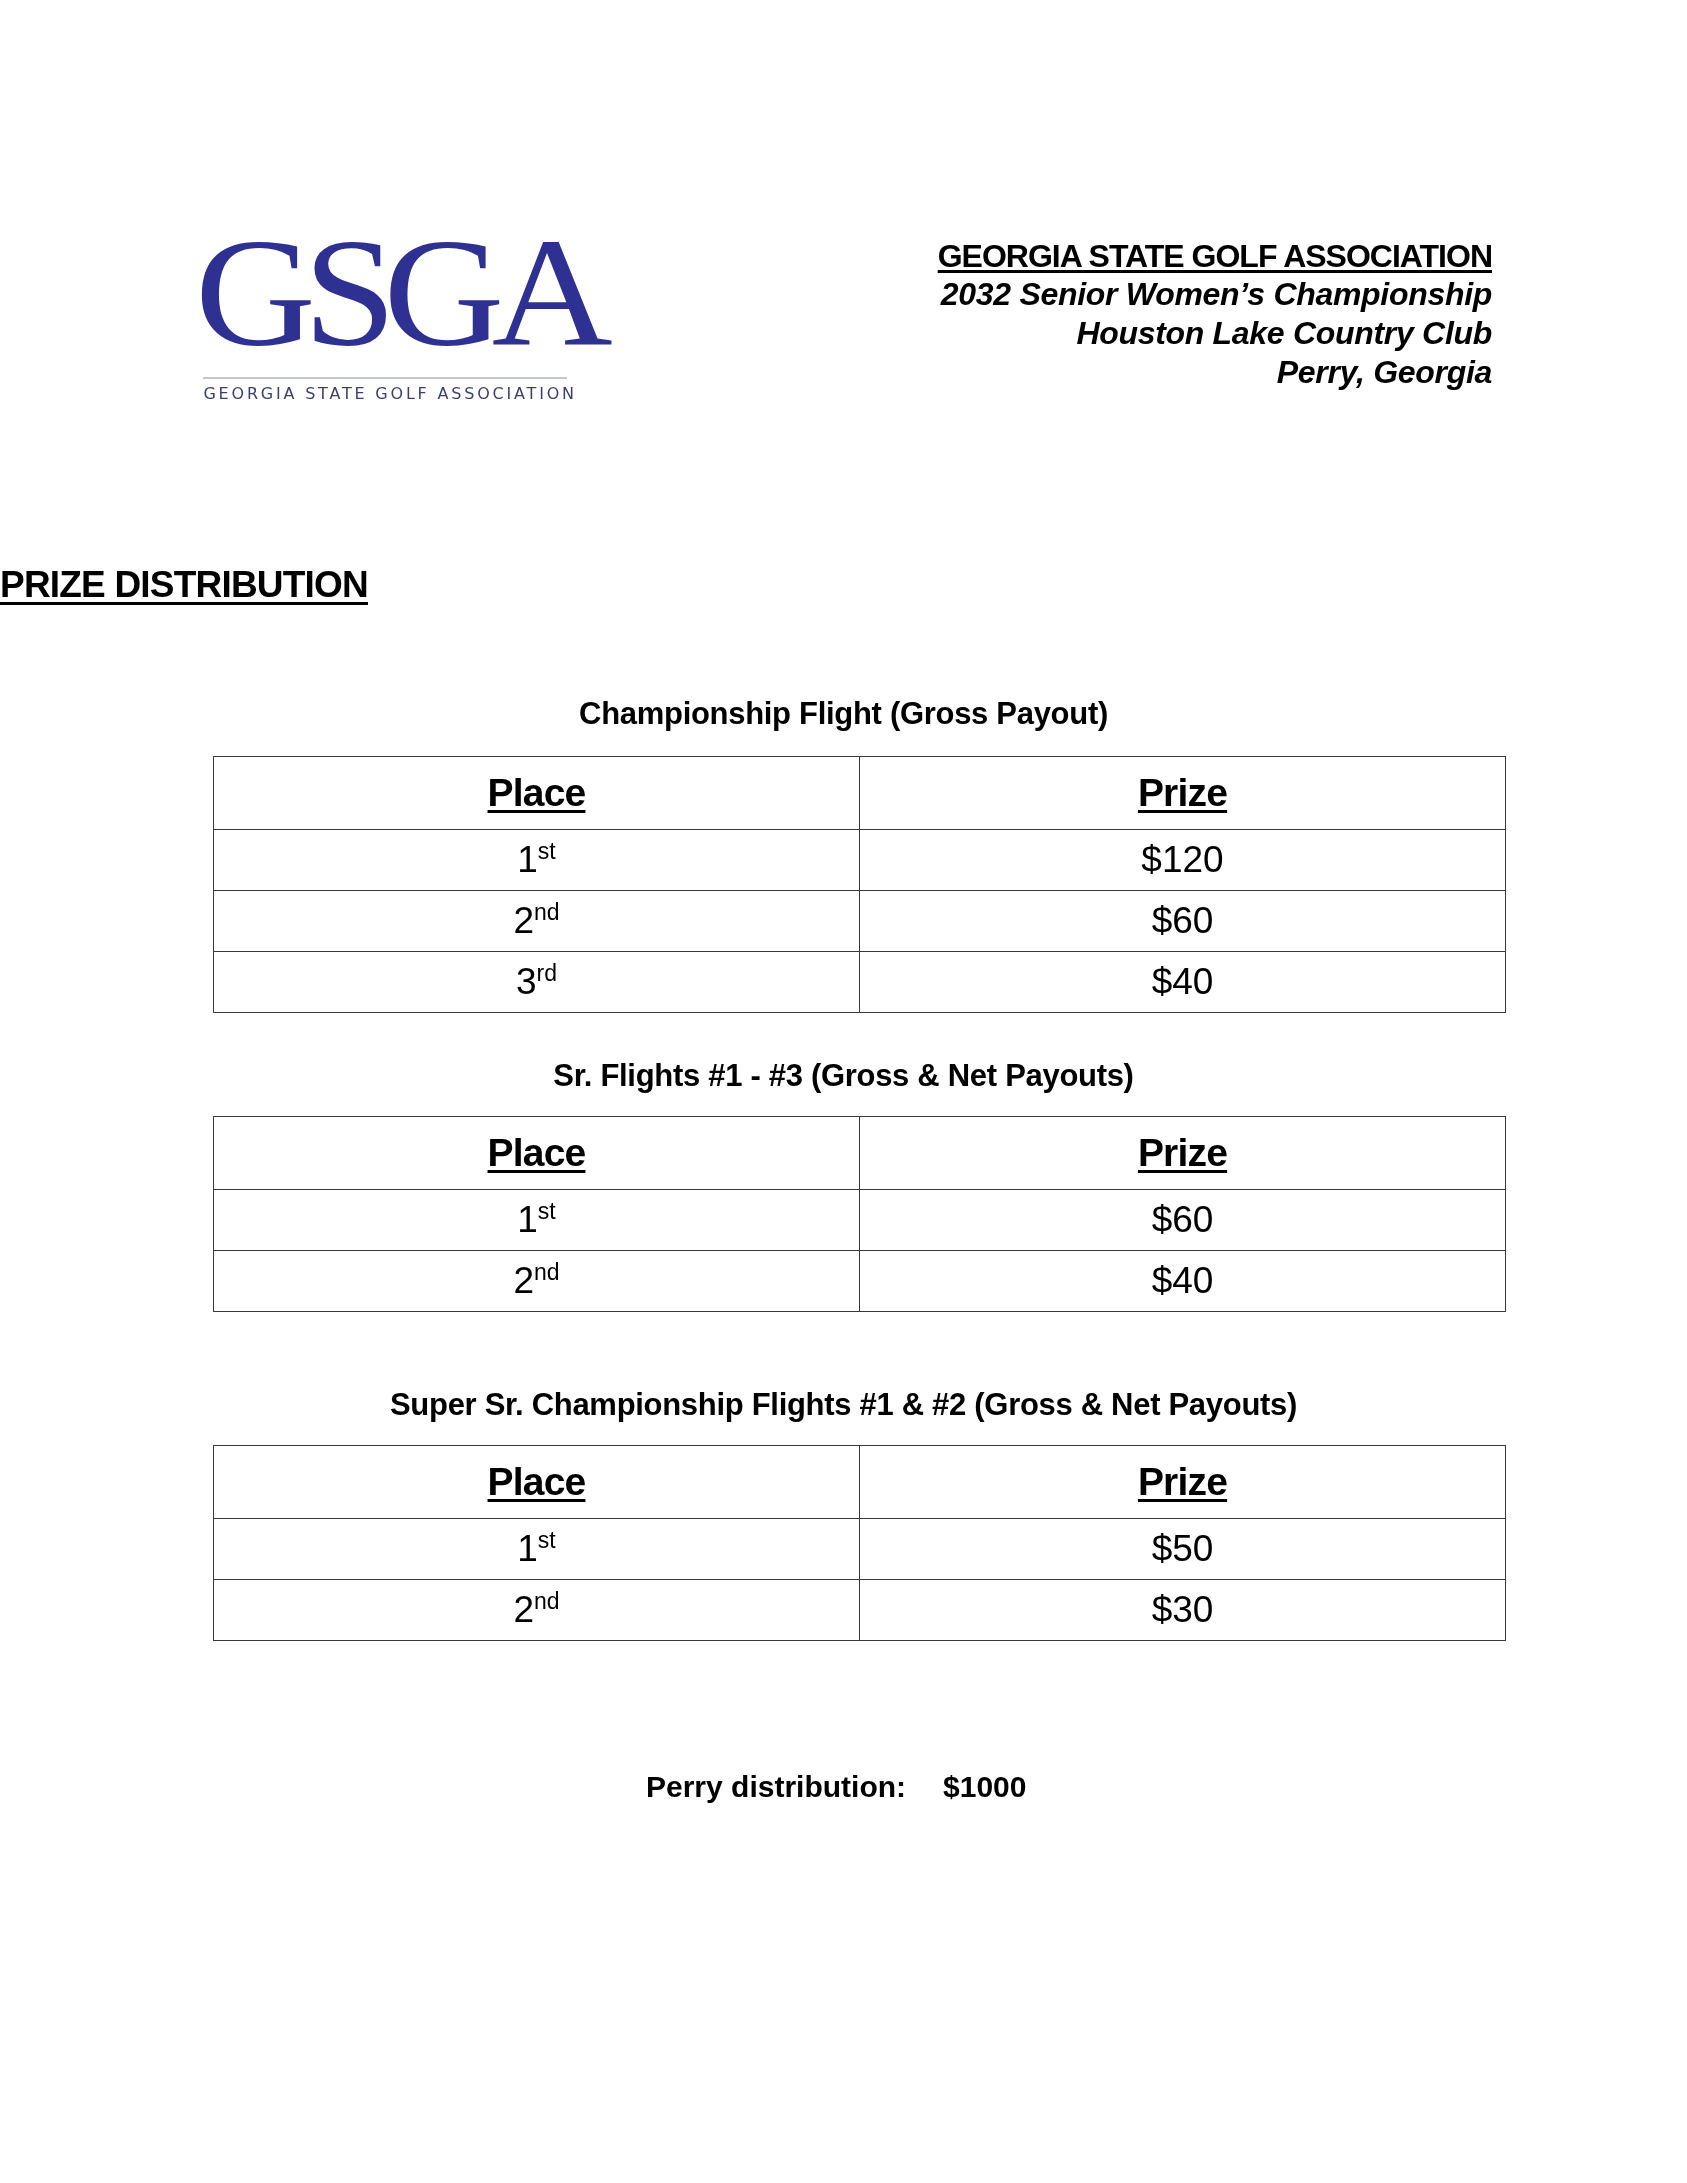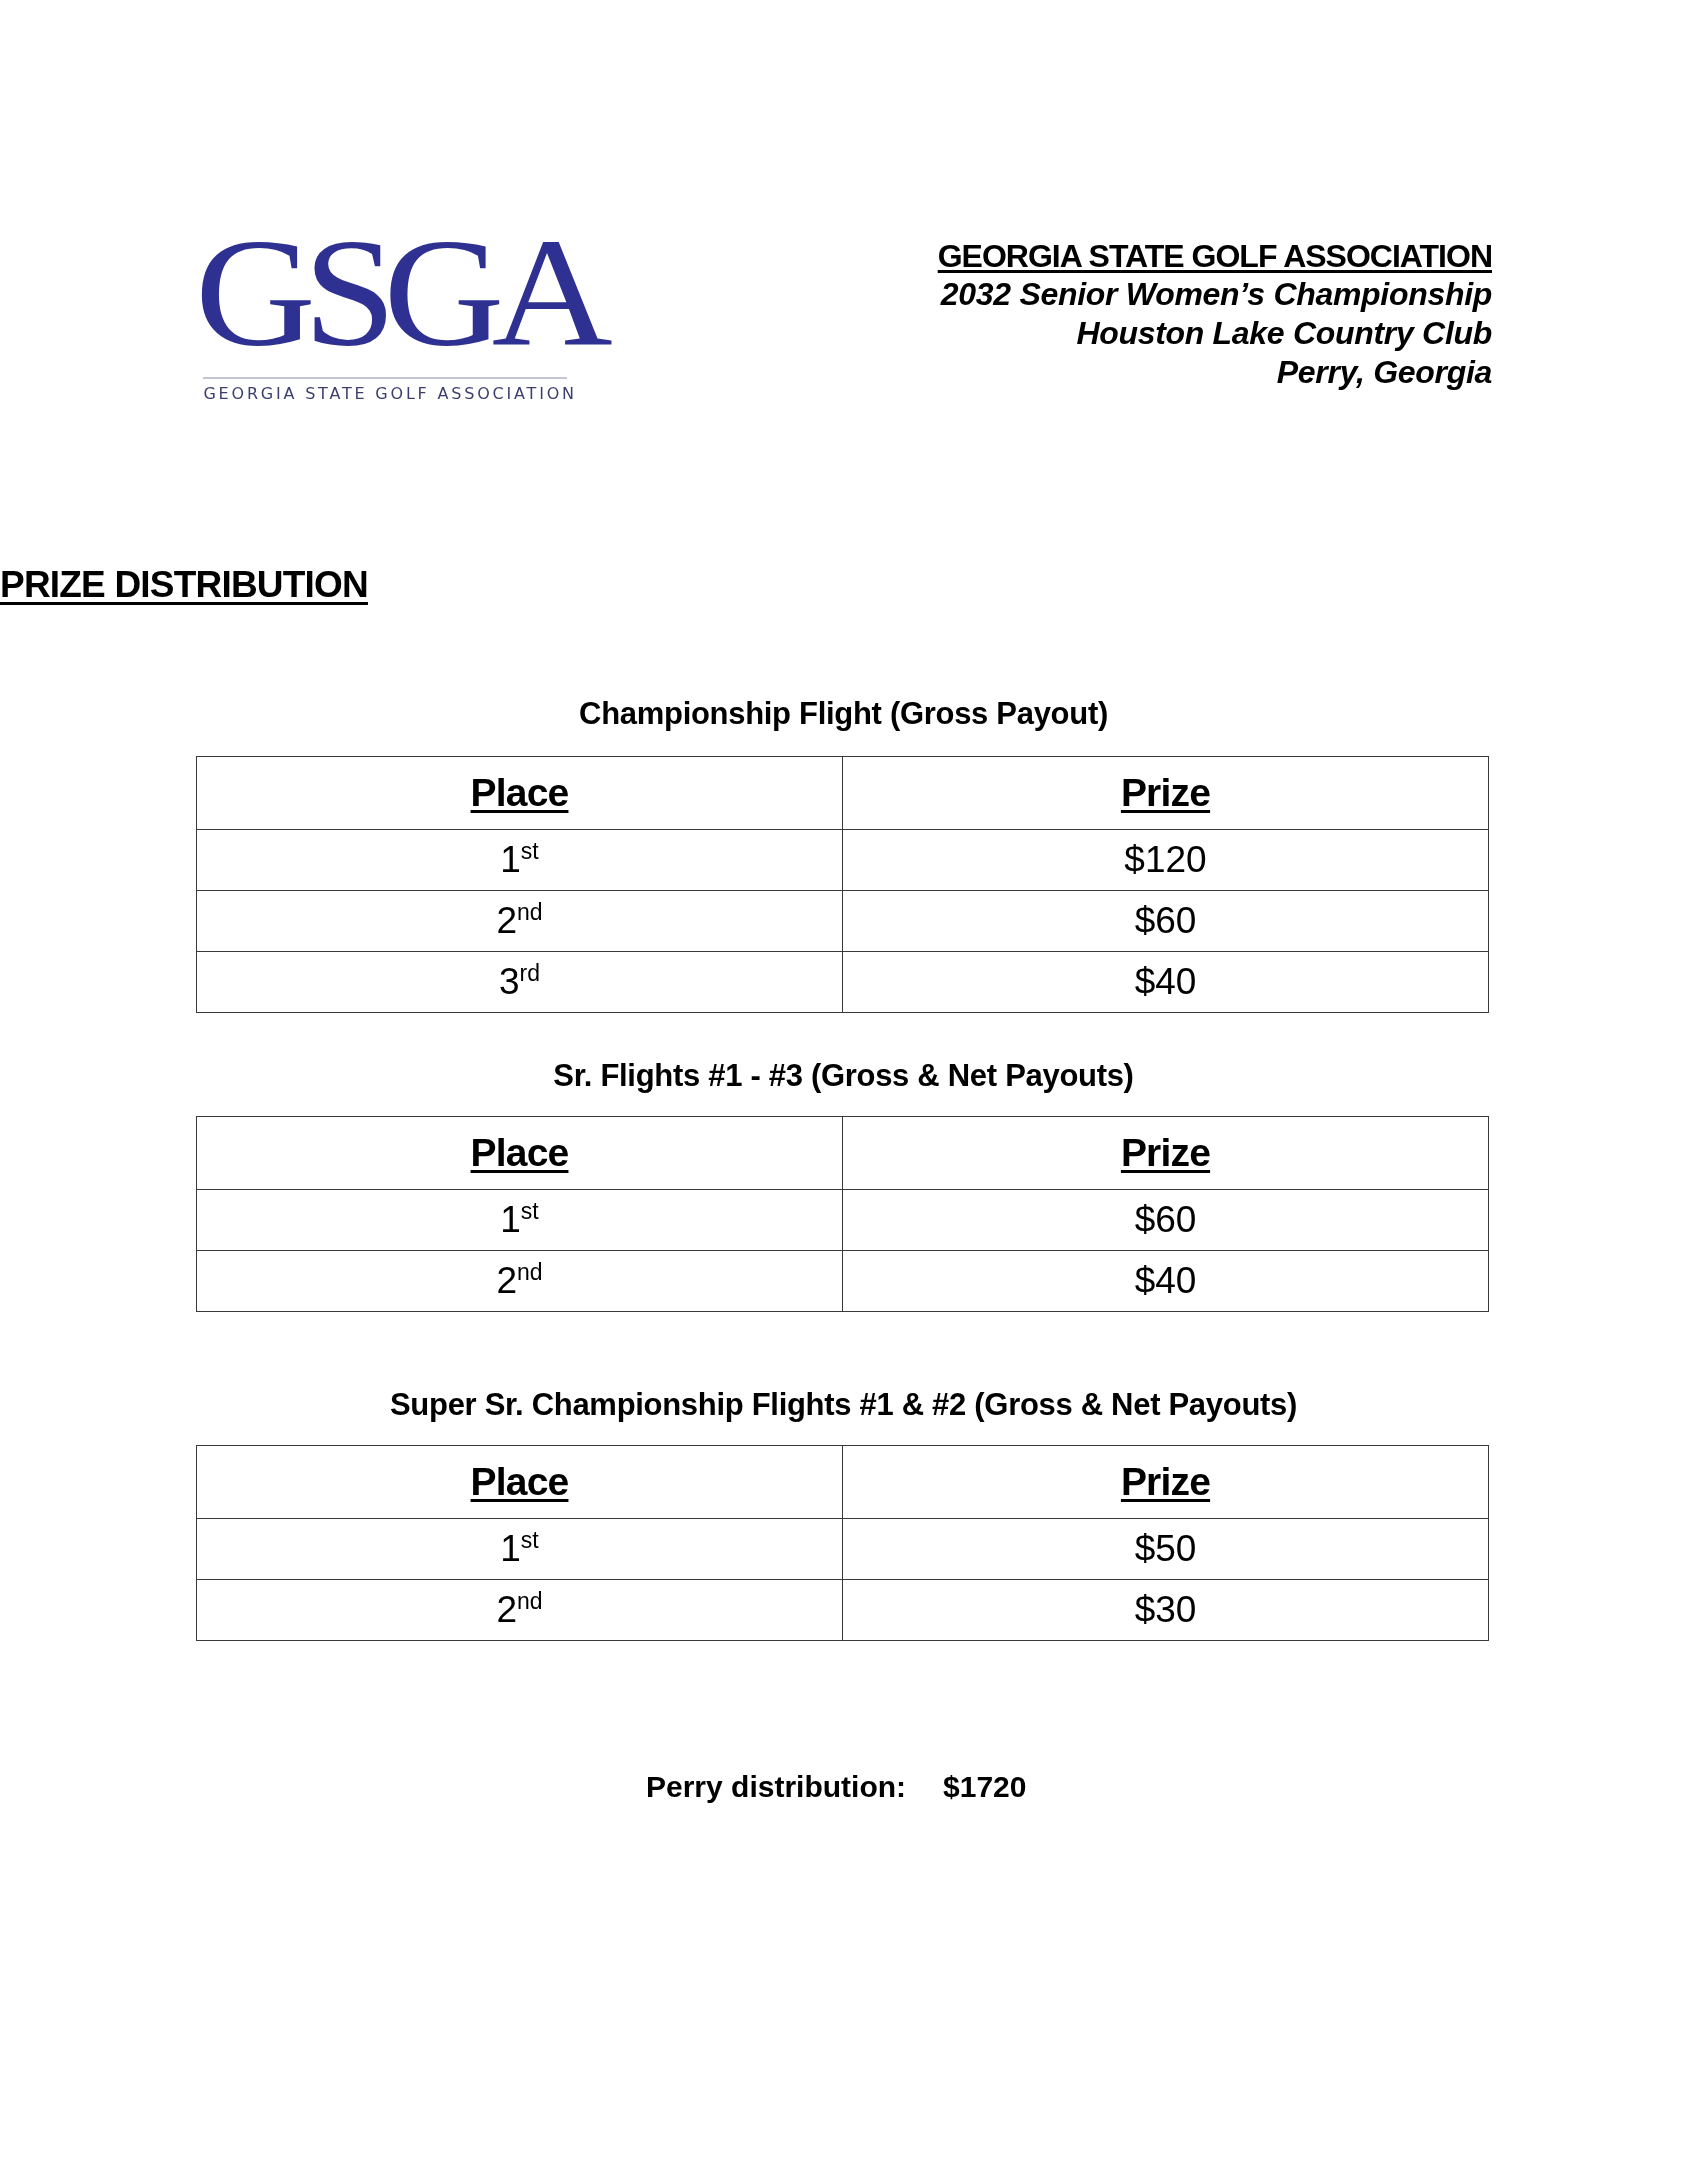--- a/index.html
+++ b/index.html
@@ -11,21 +11,21 @@
   .logo-sub { position: absolute; left: 8.4px; top: 155px; width: 371px; font-family: "DejaVu Sans", sans-serif; font-size: 16px; letter-spacing: 2.8px; color: #3c3f6e; white-space: nowrap; }
 
   .org-header { position: absolute; right: 195px; top: 238px; text-align: right; }
   .org-name { font-weight: bold; font-size: 32px; text-decoration: underline; text-decoration-thickness: 2.5px; text-underline-offset: 3.4px; letter-spacing: -1px; line-height: 37px; }
   .event-line { font-weight: bold; font-style: italic; font-size: 32px; line-height: 39px; letter-spacing: -0.3px; }
 
   .page-title { position: absolute; left: 0; width: 1687px; top: 564px; font-weight: bold; font-size: 37px; text-decoration: underline; text-decoration-thickness: 3.4px; text-underline-offset: 5px; letter-spacing: -0.8px; }
 
   .section-title { position: absolute; left: 0; width: 1687px; text-align: center; font-weight: bold; font-size: 31px; letter-spacing: -0.3px; margin-top: 10px; }
 
-  table.prize { position: absolute; left: 196px; width: 1293px; border-collapse: collapse; table-layout: fixed; }
+  table.prize { position: absolute; left: 213px; width: 1293px; border-collapse: collapse; table-layout: fixed; }
   table.prize td, table.prize th { border: 1.7px solid #3a3a3a; text-align: center; padding: 0; }
   table.prize th { font-weight: bold; font-size: 39px; height: 72px; }
   table.prize th span { text-decoration: underline; text-decoration-thickness: 3.4px; text-underline-offset: 4.2px; letter-spacing: -0.8px; }
   table.prize td { font-size: 37px; height: 60px; }
   table.prize td sup { font-size: 23px; vertical-align: 13.5px; line-height: 0; margin-left: 0; text-align: center; }
 
   .total { position: absolute; left: 646px; top: 1770px; font-weight: bold; font-size: 30px; white-space: nowrap; }
   .total .amt { margin-left: 37px; }
 </style>
 </head>
@@ -98,15 +98,15 @@
     <td>$50</td>
   </tr>
   <tr>
     <td><span>2</span><sup>nd</sup></td>
     <td>$30</td>
   </tr>
 </tbody>
   </table>
 
 <div class="total">
-  <span>Perry distribution:</span><span class="amt">$1720</span>
+  <span>Perry distribution:</span><span class="amt">$1000</span>
 </div>
 
 
 </body></html>

